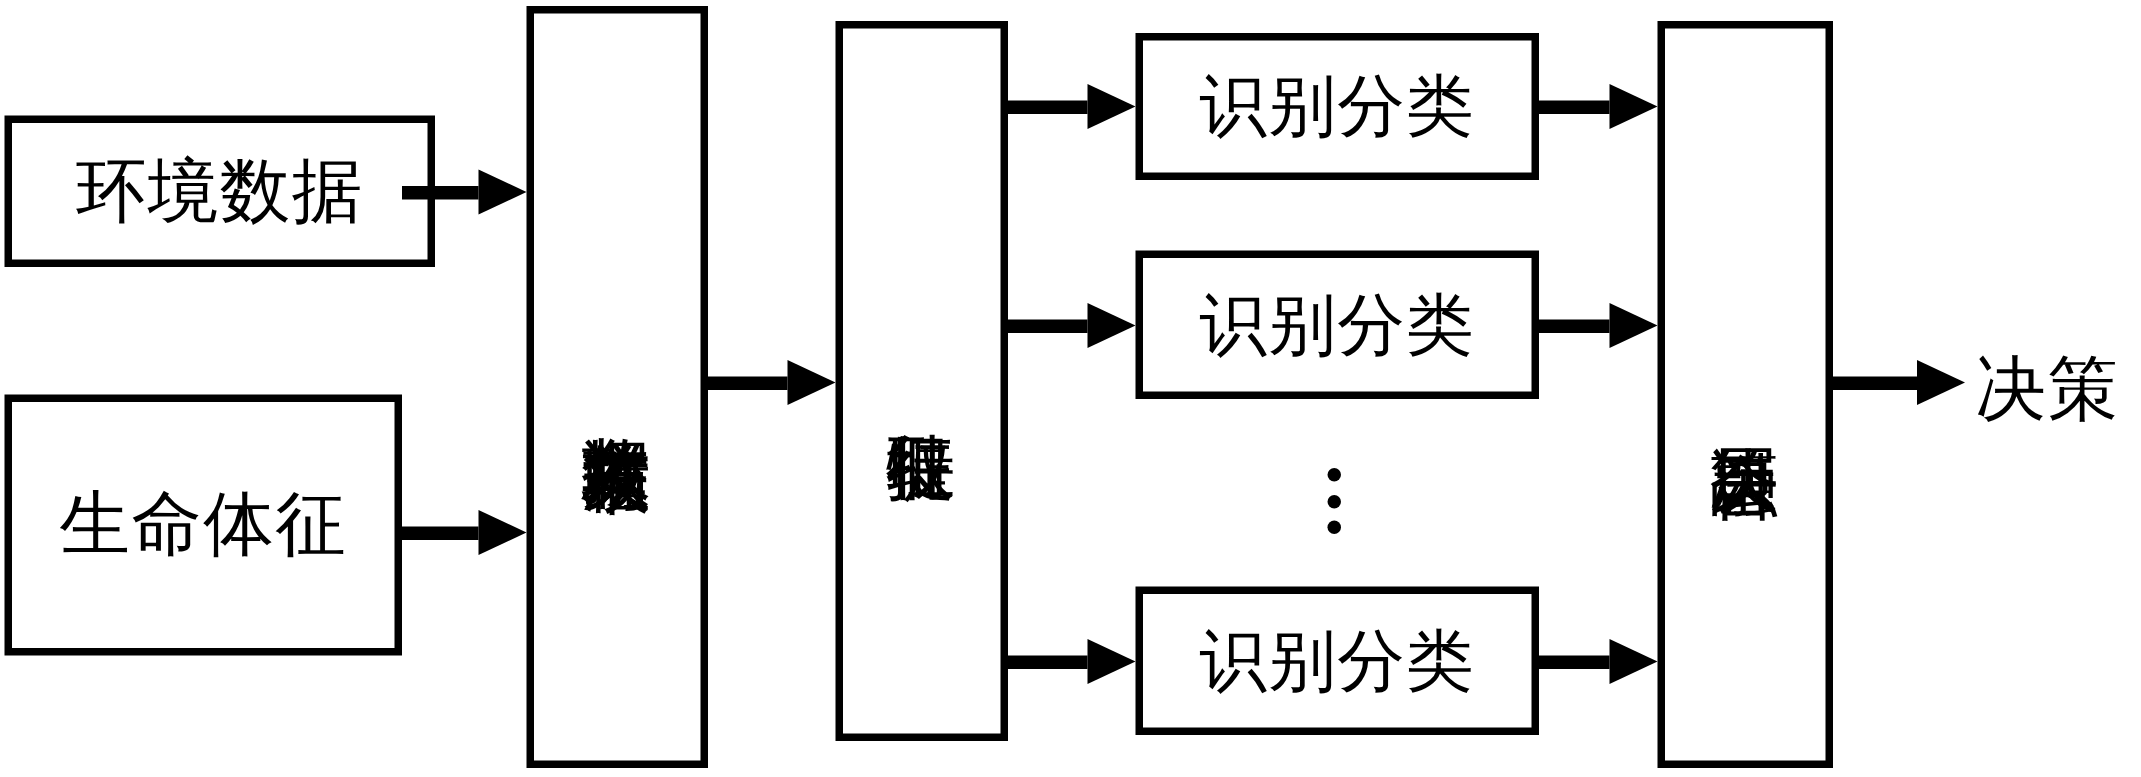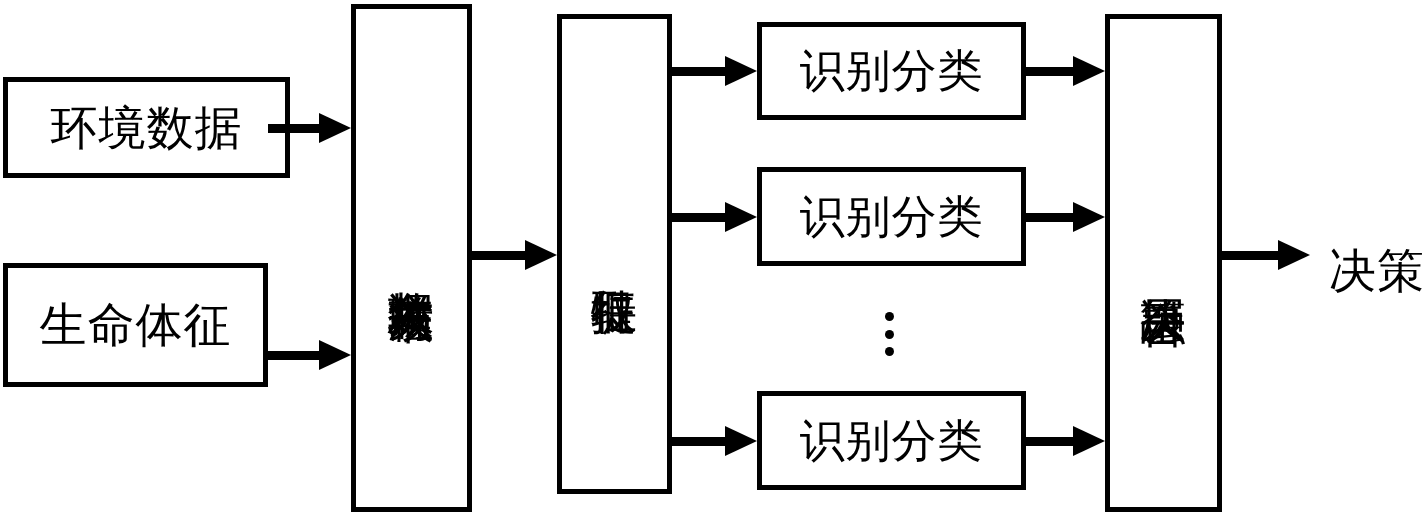--- a/index.html
+++ b/index.html
@@ -95,21 +95,21 @@
 </style>
 </head>
 <body>
 
 <div id="canvas">
 
   <div class="box lbl-h" style="left:3px; top:77px; width:287px; height:101px;">
     <span>环境数据</span>
   </div>
 
-  <div class="box" style="left:3px; top:263px; width:265px; height:124px; flex-direction:column;">
+  <div class="box" style="left:3px; top:263px; width:265px; height:174px; flex-direction:column;">
     <span class="lbl-h2">生命体征</span>
   </div>
 
   <div class="box vert" style="left:351px; top:4px; width:121px; height:508px;">
     <span class="lbl-v">数据关联与校准</span>
   </div>
 
   <div class="box vert" style="left:557px; top:14px; width:115px; height:480px;">
     <span class="lbl-v">特征提取</span>
   </div>
@@ -179,15 +179,15 @@
   <div class="arrow" style="left:1026px; top:441px; width:79px;">
     <div class="shaft" style="width:47px;"></div>
     <div class="head" style="left:47px;"></div>
   </div>
 
   <div class="arrow" style="left:1222px; top:255px; width:88px;">
     <div class="shaft" style="width:56px;"></div>
     <div class="head" style="left:56px;"></div>
   </div>
 
-  <div class="outlabel" style="left:1317px; top:240px;margin-left:12px;">决策</div>
+  <div class="outlabel" style="left:1317px; top:228px;">决策</div>
 
 </div>
 
 </body></html>

